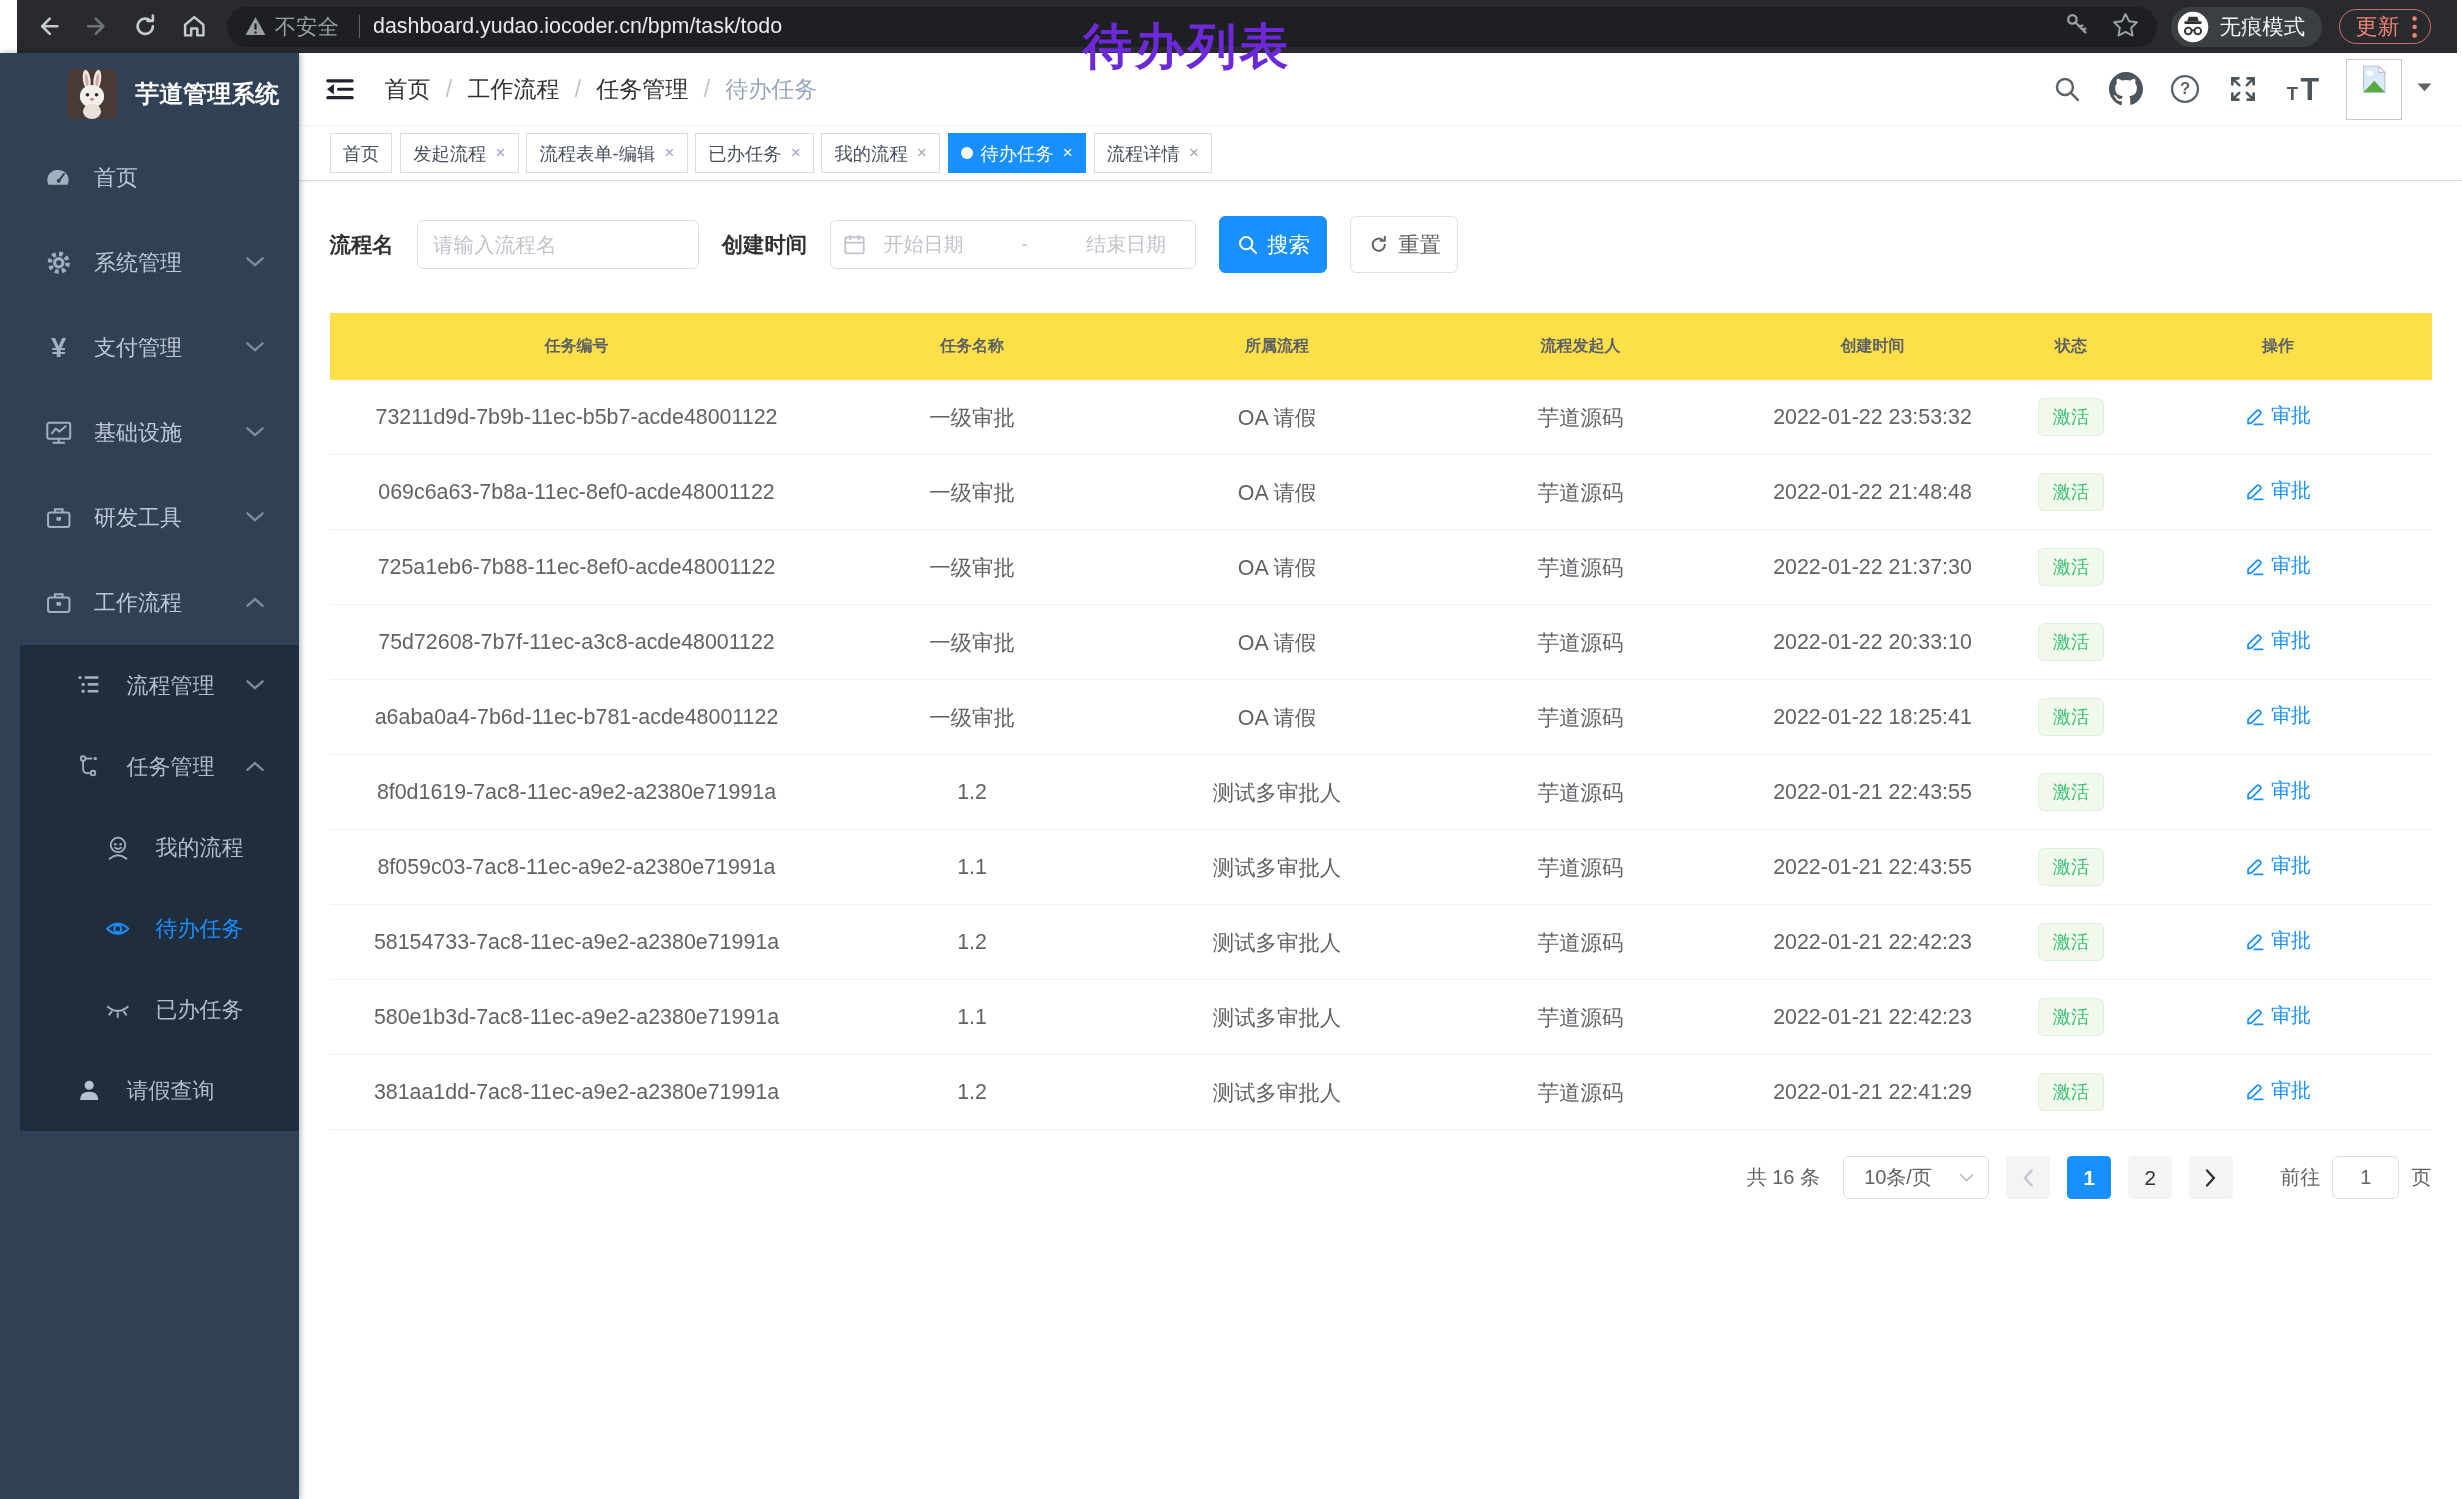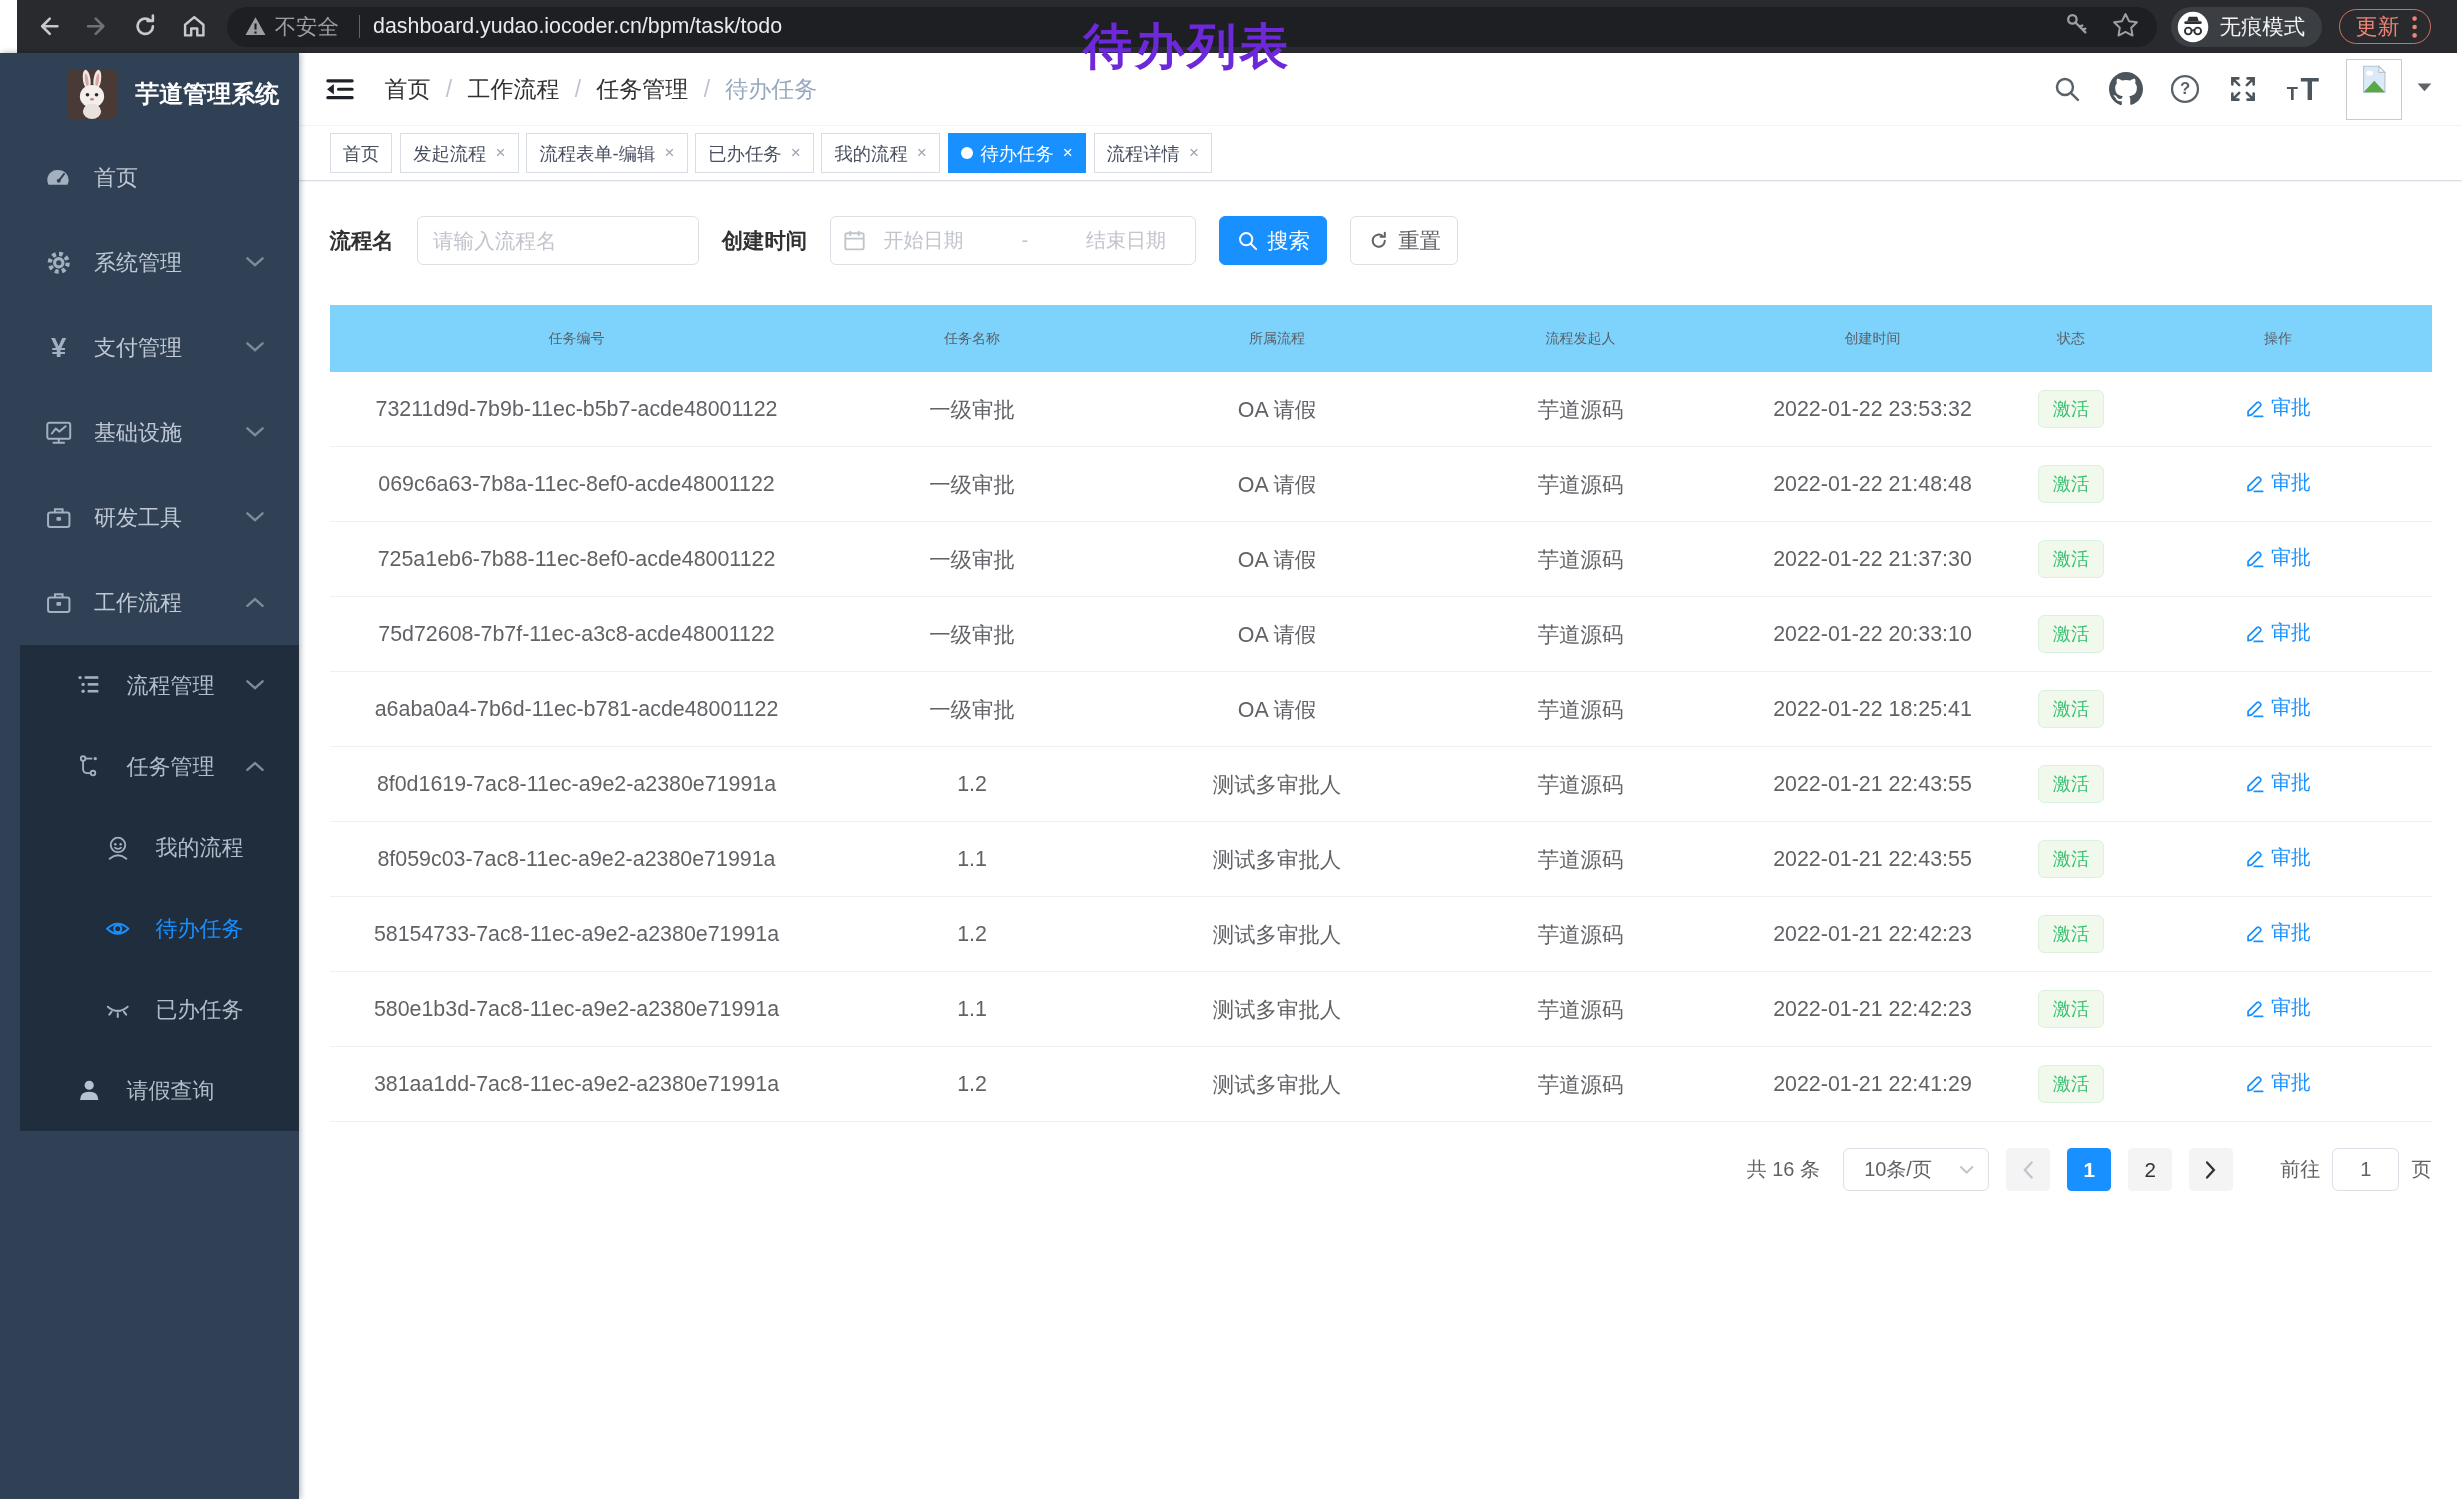--- a/index.html
+++ b/index.html
@@ -68,29 +68,29 @@
   
   .content { padding:35px 30.5px 0 30.5px; }
   .filter-row { display:flex; align-items:center; gap:23px; }
   .f-label { font-size:21.4px; font-weight:bold; color:#303133; white-space:nowrap; }
   .f-input { width:282px; height:49px; border:0.8px solid #dcdfe6; border-radius:6.1px; font-size:20.6px; color:#606266; padding:0 15.3px; outline:none; }
   .f-input::placeholder { color:#c0c4cc; }
   .date-range { width:366px; height:49px; border:0.8px solid #dcdfe6; border-radius:6.1px; display:flex; align-items:center; padding:0 12.2px; }
   .date-range input { border:none; outline:none; width:114px; font-size:20px; text-align:center; color:#606266; background:transparent; }
   .date-range input::placeholder { color:#c0c4cc; }
   .date-range .dsep { color:#c0c4cc; font-size:20px; flex:1; text-align:center; }
-  .btn { height:49px; border-radius:6.1px; display:flex; align-items:center; justify-content:center; font-size:21.4px; cursor:pointer; }
+  .btn { height:57px; border-radius:6.1px; display:flex; align-items:center; justify-content:center; font-size:21.4px; cursor:pointer; }
   .btn-primary { width:108px; background:#1890ff; color:#fff; border:0.8px solid #1890ff; }
   .btn-plain { width:108px; background:#fff; color:#606266; border:0.8px solid #dcdfe6; }
   .btn svg { margin-right:9.2px; }
 
   
   .table { margin-top:40px; width:2102px; }
   .trow { display:grid; grid-template-columns:494px 297px 313px 294px 290px 107px 307px; align-items:center; }
-  .thead { height:67px; background:#7dd3fc; color:#5b6068; font-size:14px; font-weight:400; }
+  .thead { height:67px; background:#fde047; color:#5b6068; font-size:16px; font-weight:700; }
   .thead > div { text-align:center; }
   .tbody .trow { height:75px; border-bottom:1.5px solid #eef0f5; color:#606266; font-size:21.4px; }
   .tbody .trow > div { text-align:center; overflow:hidden; white-space:nowrap; }
   .badge { display:inline-block; padding:6.9px 13.7px; background:#f0f9eb; border:0.8px solid #d9f1de; border-radius:6.1px; color:#38c172; font-size:18.3px; line-height:1.2; }
   .act-link { display:inline-flex; align-items:center; gap:6.1px; color:#1890ff; font-size:20px; cursor:pointer; }
 
   
   .pager { margin-top:26px; width:2102px; display:flex; align-items:center; justify-content:flex-end; gap:17px; }
   .pg-total { color:#606266; font-size:20px; margin-right:6.1px; }
   .pg-size { width:146px; height:43px; border:0.8px solid #dcdfe6; border-radius:6.1px; display:flex; align-items:center; padding:0 13.7px 0 20px; color:#606266; font-size:20px; cursor:pointer; }

